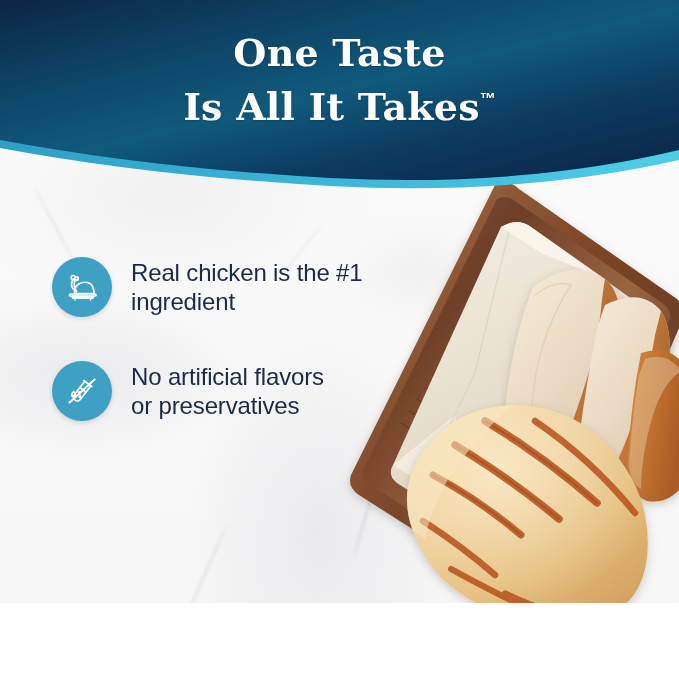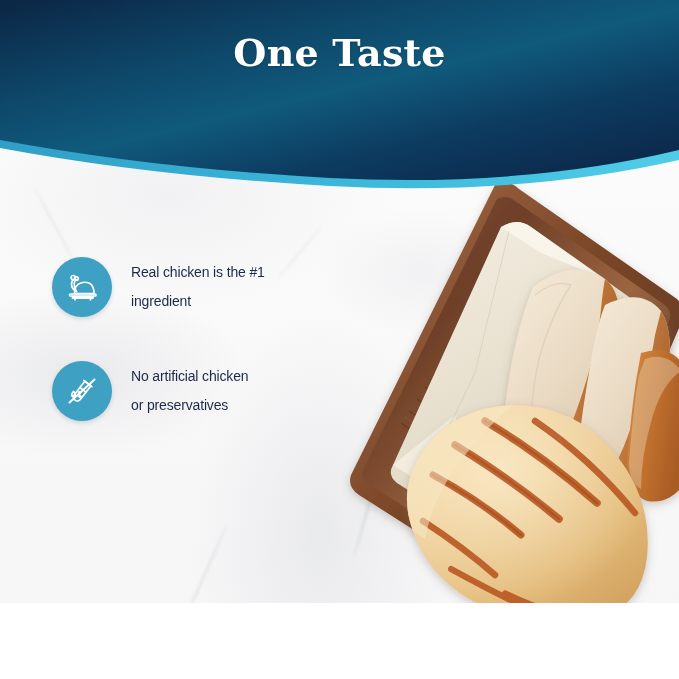--- a/index.html
+++ b/index.html
@@ -107,21 +107,21 @@
     box-shadow: 0 2px 4px rgba(60,70,85,.18);
     display: flex;
     align-items: center;
     justify-content: center;
     margin-top: 2px;
   }
   .benefit-icon svg { display: block; }
   .benefit-text {
     margin-left: 19px;
     color: #1c2b45;
-    font-size: 14px;
+    font-size: 24px;
     line-height: 29px;
     font-weight: 400;
     letter-spacing: -.15px;
     padding-top: 3px;
     white-space: pre-line;
   }
 </style>
 </head>
 <body>
 
@@ -282,20 +282,21 @@
         </linearGradient>
       </defs>
 
       <path d="M0 0 H679 V160 Q520 196 330 186 Q150 176 0 148 Z" fill="url(#stripeGrad)"></path>
 
       <path d="M0 0 H679 V150 Q520 188 330 178 Q150 168 0 140 Z" fill="url(#bannerGrad)"></path>
     </svg>
 
     <div class="banner-title">
       <span class="tl">One Taste</span>
+      <span class="tl"><span>Is All It Takes</span><span class="tm">™</span></span>
     </div>
   </div>
 
   <div class="benefits">
 
     <div class="benefit-row">
       <div class="benefit-icon">
         <svg width="40" height="40" viewBox="0 0 40 40" xmlns="http://www.w3.org/2000/svg" fill="none" stroke="#ffffff" stroke-width="1.7" stroke-linecap="round" stroke-linejoin="round">
 
           <path d="M12.5 26.5 Q12 17.5 20.5 15.5 Q29.5 14 31.5 22 Q32.3 25 31.8 26.5 Z"></path>
@@ -325,19 +326,19 @@
             <path d="M16.2 18.5 h7.6"></path>
             <circle cx="19" cy="22.8" r="1"></circle>
             <circle cx="21.6" cy="25.6" r=".85"></circle>
           </g>
 
           <path d="M11.6 20.3 q1.9 2.3 1.9 3.5 a1.9 1.9 0 0 1 -3.8 0 q0 -1.2 1.9 -3.5 Z"></path>
 
           <path d="M32.5 8.5 L7.5 31.5" stroke-width="2"></path>
         </svg>
       </div>
-      <div class="benefit-text">No artificial chicken
+      <div class="benefit-text">No artificial flavors
 or preservatives</div>
     </div>
 
   </div>
 
 </div>
 
 </body></html>

